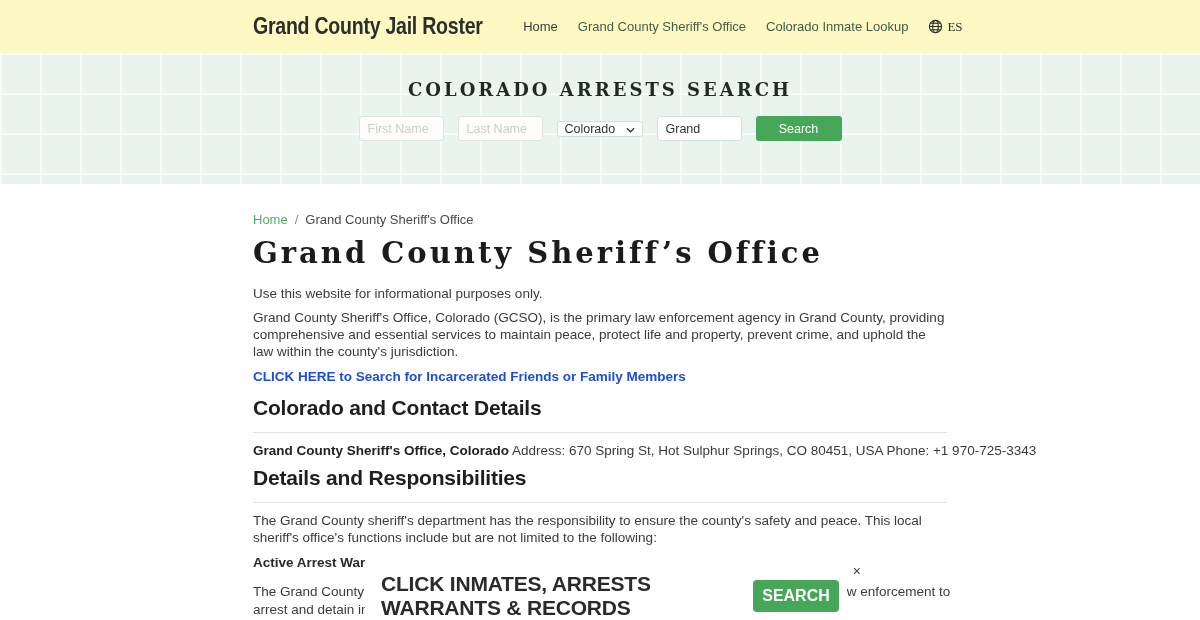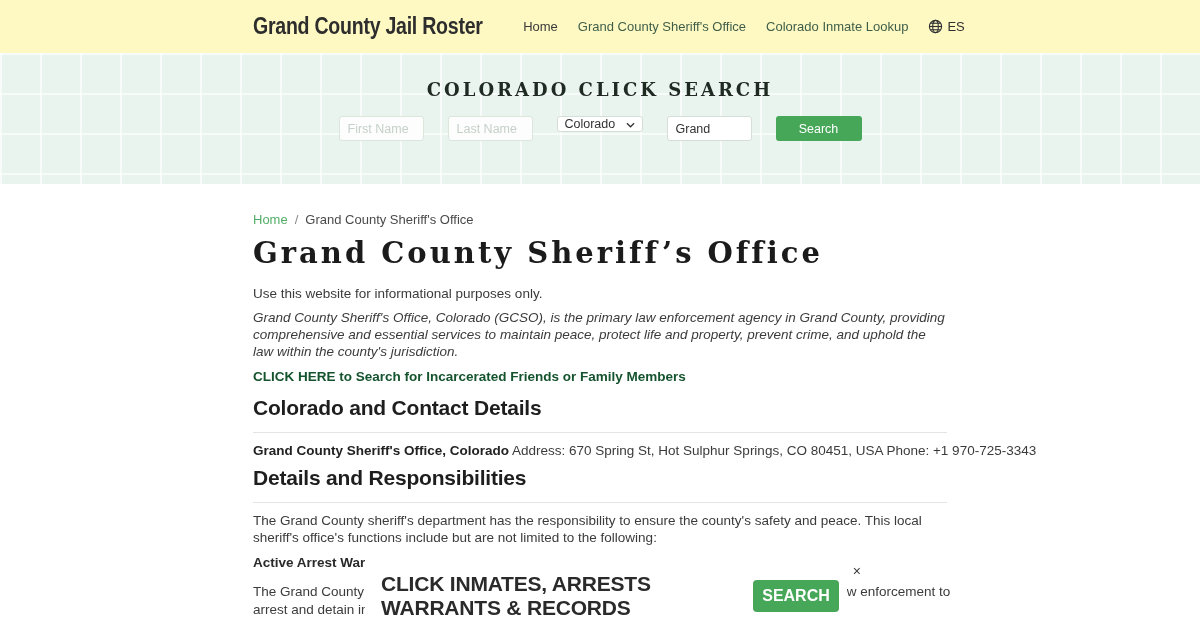--- a/index.html
+++ b/index.html
@@ -20,41 +20,41 @@
   .logo {
     font-size:23px; font-weight:700; color:#2d2d2d;
     letter-spacing:-0.3px; white-space:nowrap;
     transform:scaleX(0.85); transform-origin:left center;
     cursor:pointer;
   }
   .nav { display:flex; align-items:center; gap:20px; white-space:nowrap; }
   .nav a { text-decoration:none; font-size:13px; cursor:pointer; }
   .nav-home { color:#3a3a3a; }
   .nav-green { color:#3f5e49; }
-  .lang { display:flex; align-items:center; gap:4px; font-size:13px; color:#2f2f2f; cursor:pointer; }
+  .lang { display:flex; align-items:center; gap:4px; font-size:13px; color:#2f2f2f; cursor:pointer;font-family:Liberation Serif, serif; }
   .lang svg { display:block; }
 
   
   .hero {
     height:131px; background-color:#e9f4ee;
     background-image:
       linear-gradient(rgba(255,255,255,0.65) 2px, transparent 2px),
       linear-gradient(90deg, rgba(255,255,255,0.65) 2px, transparent 2px);
     background-size:40px 40px;
     text-align:center;
   }
   .hero-title {
     padding-top:26px;
     font-family:"DejaVu Serif", serif;
     font-size:18px; font-weight:700; letter-spacing:3px;
     color:#1e2a22;
   }
   .hero-form {
     margin-top:16px;
-    display:flex; justify-content:center; align-items:flex-start; gap:24px;
+    display:flex; justify-content:center; align-items:center; gap:14px;
   }
   .hero-form input {
     width:85px; height:25px; padding:0 8px;
     border:1px solid #dbe6dd; border-radius:3px;
     background:#fcfdfc; font-size:12.5px; color:#333; outline:none;
     font-family:"Liberation Sans", sans-serif;
   }
   .hero-form input::placeholder { color:#c6d0c9; }
   .state-select {
     width:86px; height:16px; padding:0 7px;
@@ -77,24 +77,24 @@
   .breadcrumb .bc-current { color:#4a4a4a; }
 
   .h1 {
     margin-top:9px;
     font-family:"DejaVu Serif", serif;
     font-size:29px; font-weight:700; letter-spacing:3px;
     color:#1b1b1b; white-space:nowrap;
   }
   .para { font-size:13.5px; line-height:1.26; color:#3b3b3b; }
   .intro { margin-top:15px; }
-  .desc  { margin-top:7px;font-style:italic; }
+  .desc  { margin-top:7px; }
   .click-link {
     display:inline-block; margin-top:9px;
-    font-size:13.5px; font-weight:700; color:#14532d;
+    font-size:13.5px; font-weight:700; color:#1d4ed8;
     text-decoration:none; cursor:pointer;text-align:center;
   }
   .h2 { margin-top:11px; font-size:21px; font-weight:700; color:#1e1e1e; letter-spacing:-0.2px; }
   .divider { margin-top:12px; border:none; border-top:1px solid #e4e4e4; height:0; }
   .contact-line { margin-top:9px; white-space:nowrap; }
   .contact-line b { color:#222; }
   .services-h2 { margin-top:7px; }
   .services-intro { margin-top:9px; }
 
   
@@ -146,21 +146,21 @@
             <line x1="2.5" y1="4.5" x2="13.5" y2="4.5"></line>
             <line x1="2.5" y1="11.5" x2="13.5" y2="11.5"></line>
           </svg>
         </span>
         <span>ES</span>
       </div>
     </div>
   </div>
 
   <div class="hero">
-    <div class="hero-title">COLORADO CLICK SEARCH</div>
+    <div class="hero-title">COLORADO ARRESTS SEARCH</div>
     <div class="hero-form">
       <input type="text" placeholder="First Name" style="">
       <input type="text" placeholder="Last Name" style="">
       <div class="state-select">
         <span>Colorado</span>
         <span>
           <svg width="9" height="6" viewBox="0 0 10 6" fill="none" stroke="#333" stroke-width="1.4">
             <path d="M1 1 L5 5 L9 1"></path>
           </svg>
         </span>

